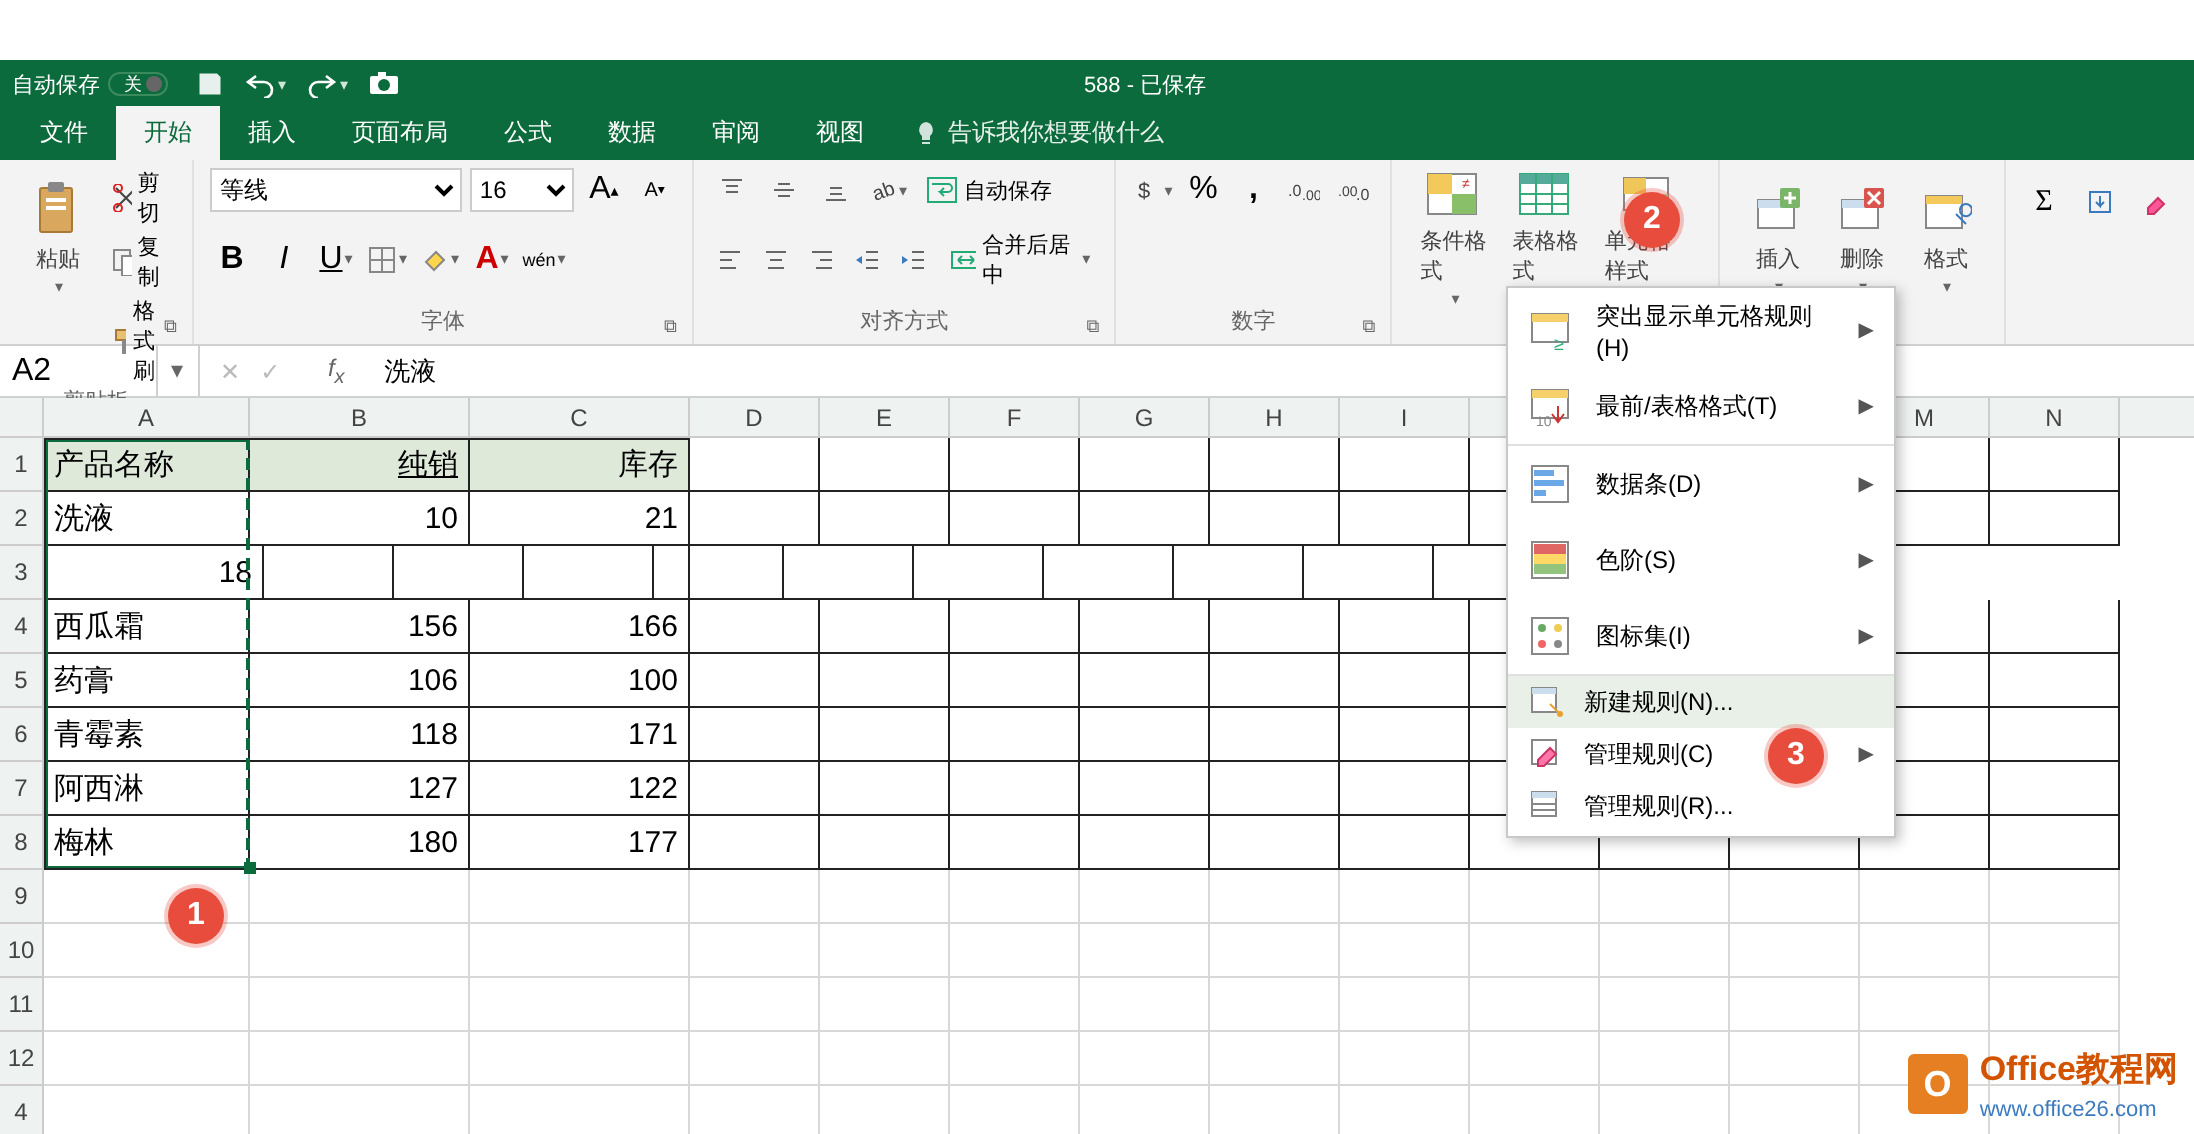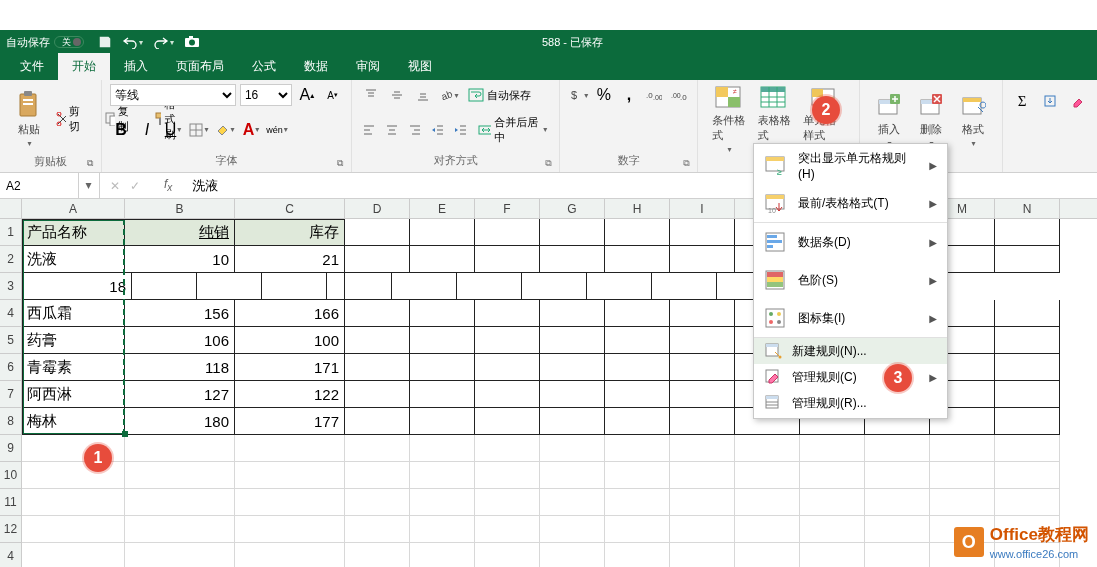--- a/index.html
+++ b/index.html
@@ -33,21 +33,21 @@
 .sel-size{width:54px;}
 .sel-numfmt{width:130px;}
 .sq{width:22px;height:22px;border:1px solid transparent;display:flex;align-items:center;justify-content:center;}
 .wrap{display:flex;align-items:center;gap:3px;font-size:11px;padding:0 4px;}
 svg{display:block;}
 .drop{font-size:8px;color:#666;margin-left:1px;}
 
 
 .fbar { height:26px; border-bottom:1px solid #d0d0d0; display:flex; align-items:center; font-size:12px; }
 .namebox { width:100px; border-right:1px solid #d0d0d0; height:100%; display:flex; align-items:center;}
-.namebox input{border:0;width:78px;padding:0 6px;height:100%;font-size:12px;}
+.namebox input{border:0;width:78px;padding:0 6px;height:100%;font-size:16px;}
 .namebox .dd{width:20px;text-align:center;color:#666;border-left:1px solid #d0d0d0;height:100%;line-height:24px;}
 .fbar .fx{width:36px;text-align:center;color:#666;}
 .fbar .xv{display:flex;gap:10px;padding:0 10px;color:#bbb;}
 .fbar input.formula{border:0;flex:1;padding:0 6px;height:100%;font-size:13px;}
 
 
 .gridwrap { position:relative; height:398px; overflow:hidden;}
 .hdrs{display:flex;height:20px;background:#eef2f0;border-bottom:1px solid #ccc;}
 .corner{width:22px;border-right:1px solid #ccc;background:#eef2f0;}
 .colh{border-right:1px solid #ccc;text-align:center;font-size:12px;color:#444;line-height:20px;}
@@ -125,39 +125,45 @@
 
 <div class="tabs">
   <div class="tab">文件</div>
   <div class="tab active">开始</div>
   <div class="tab">插入</div>
   <div class="tab">页面布局</div>
   <div class="tab">公式</div>
   <div class="tab">数据</div>
   <div class="tab">审阅</div>
   <div class="tab">视图</div>
+  <div class="tell-me">
+    <svg width="14" height="14">
+        <path fill="#fff" d="M7 1a4 4 0 0 0-2 7v2h4V8a4 4 0 0 0-2-7zM5 11h4v1H5z" opacity=".9"></path>
+      </svg>
+    <span>告诉我你想要做什么</span>
+  </div>
 </div>
 
 <div class="ribbon">
 
   <div class="group" style="width:102px">
     <div style="display:flex;gap:2px;">
       <div class="bigbtn">
         <span class="glyph">
             <svg width="28" height="30">
               <rect x="5" y="4" width="16" height="22" rx="1" fill="#d9a85e" stroke="#a77b36"></rect>
               <rect x="9" y="1" width="8" height="5" rx="1" fill="#888"></rect>
               <rect x="8" y="9" width="10" height="2" fill="#fff"></rect>
               <rect x="8" y="13" width="10" height="2" fill="#fff"></rect>
             </svg>
           </span>
         <span>粘贴</span>
           <span class="drop">▾</span>
       </div>
-      <div style="display:flex;gap:13px;justify-content:center;">
+      <div style="display:flex;flex-direction:column;gap:2px;justify-content:center;">
         <div class="wrap">
             <svg width="14" height="14">
               <path stroke="#444" fill="none" d="M2 2l10 10M2 12L12 2"></path>
               <circle cx="3" cy="12" r="2" fill="none" stroke="#d22"></circle>
               <circle cx="3" cy="2" r="2" fill="none" stroke="#d22"></circle>
             </svg>
             <span>剪切</span>
           </div>
         <div class="wrap">
             <svg width="14" height="14">

